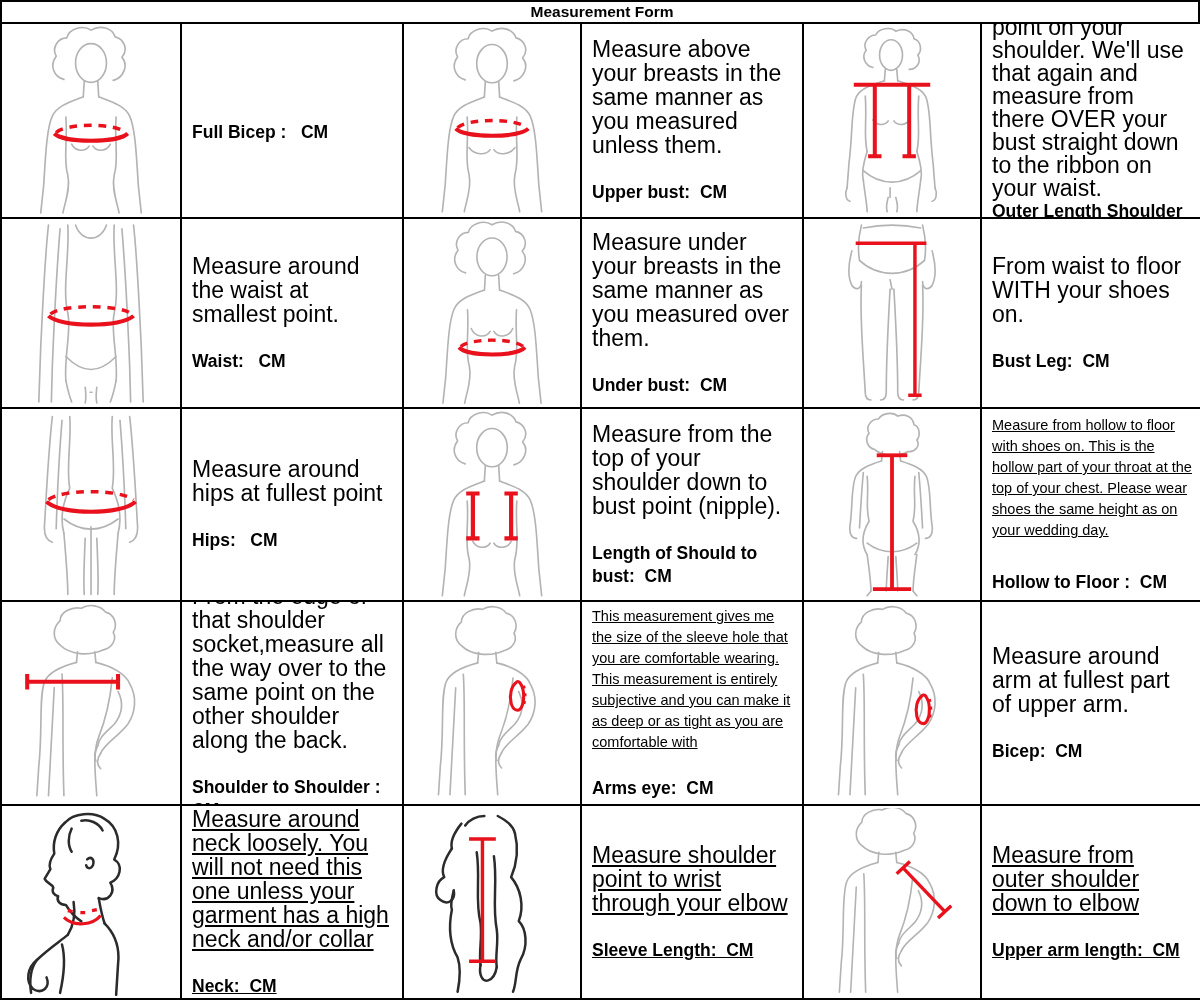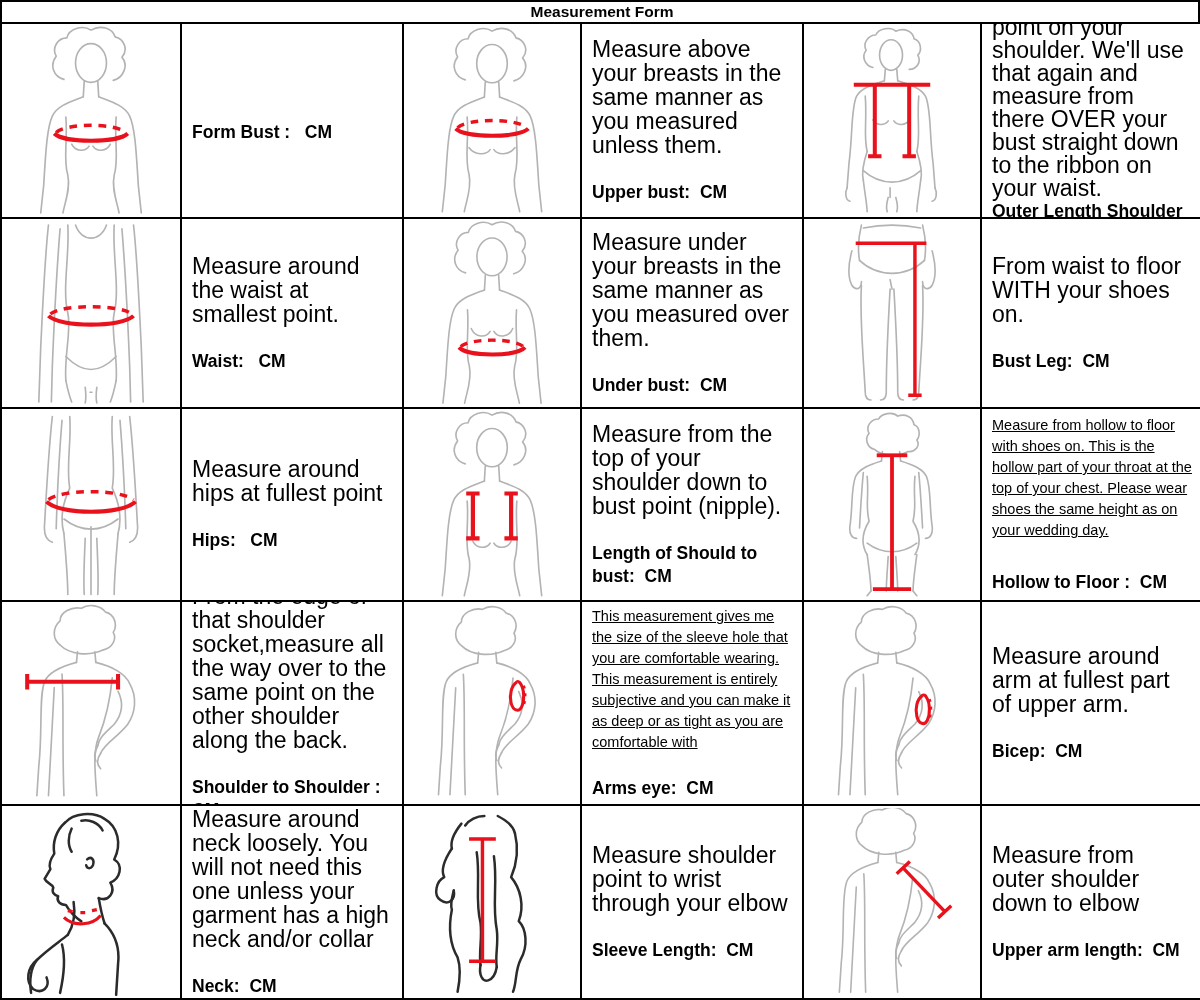--- a/index.html
+++ b/index.html
@@ -15,21 +15,21 @@
     background:#fff;
   }
   .hdr {
     grid-column:1 / -1;
     border-bottom:2px solid #000;
     display:flex; align-items:center; justify-content:center;
     font-weight:bold; font-size:15.5px;
   }
   .cell { border-right:2px solid #000; border-bottom:2px solid #000; overflow:hidden; background:#fff; }
   .c6 { border-right:none; }
-  .r5 { border-bottom:none; }
+  .r5 { border-bottom:none;text-decoration:underline; }
   .fig { display:flex; align-items:center; justify-content:center; padding:2px; }
   .fig svg { width:100%; height:100%; }
   .txt { display:flex; flex-direction:column; justify-content:center; padding:6px 10px; }
   .ins { font-size:23px; line-height:24px; }
   .lab { font-size:17.5px; font-weight:bold; margin-top:24px; white-space:pre-wrap; line-height:23px; }
   .smallreg .ins { font-size:14.5px; line-height:21px;text-decoration:underline; }
   .tight { padding-top:3px; }
   .tight .ins { line-height:23px; }
   .tight .lab { margin-top:0; }
   .gapbig .lab { margin-top:30px; }
@@ -60,21 +60,21 @@
         <path d="M116,94 C114,118 119,138 114,154 C111,168 117,182 119,193"></path>
         <path d="M70,122 C74,130 84,130 88,124 M92,124 C96,130 106,130 110,122"></path>
       </g>
       <g class="rd">
         <path d="M52,111 C62,121 118,121 128,111" stroke-width="4.2"></path>
         <path class="rdd" d="M54,110 C64,100 116,100 126,110"></path>
       </g>
     </svg>
   </div>
   <div class="cell txt">
-    <p class="lab">Form Bust :   CM</p>
+    <p class="lab">Full Bicep :   CM</p>
   </div>
 
   <div class="cell fig">
     <svg viewBox="0 0 180 195" preserveAspectRatio="xMidYMid meet">
       <g class="bl">
         <path d="M62,55 C51,52 47,40 54,31 C49,22 56,12 65,12 C67,3 81,-2 90,4 C100,-2 112,2 115,11 C124,13 129,24 122,32 C129,40 124,53 113,56"></path>
         <ellipse cx="90" cy="38" rx="16" ry="20"></ellipse>
         <path d="M83,57 L82,73 M97,57 L98,73"></path>
         <path d="M82,73 C69,78 55,82 50,93 C44,106 43,135 41,165 L38,193"></path>
         <path d="M98,73 C111,78 125,82 130,93 C136,106 137,135 139,165 L142,193"></path>

